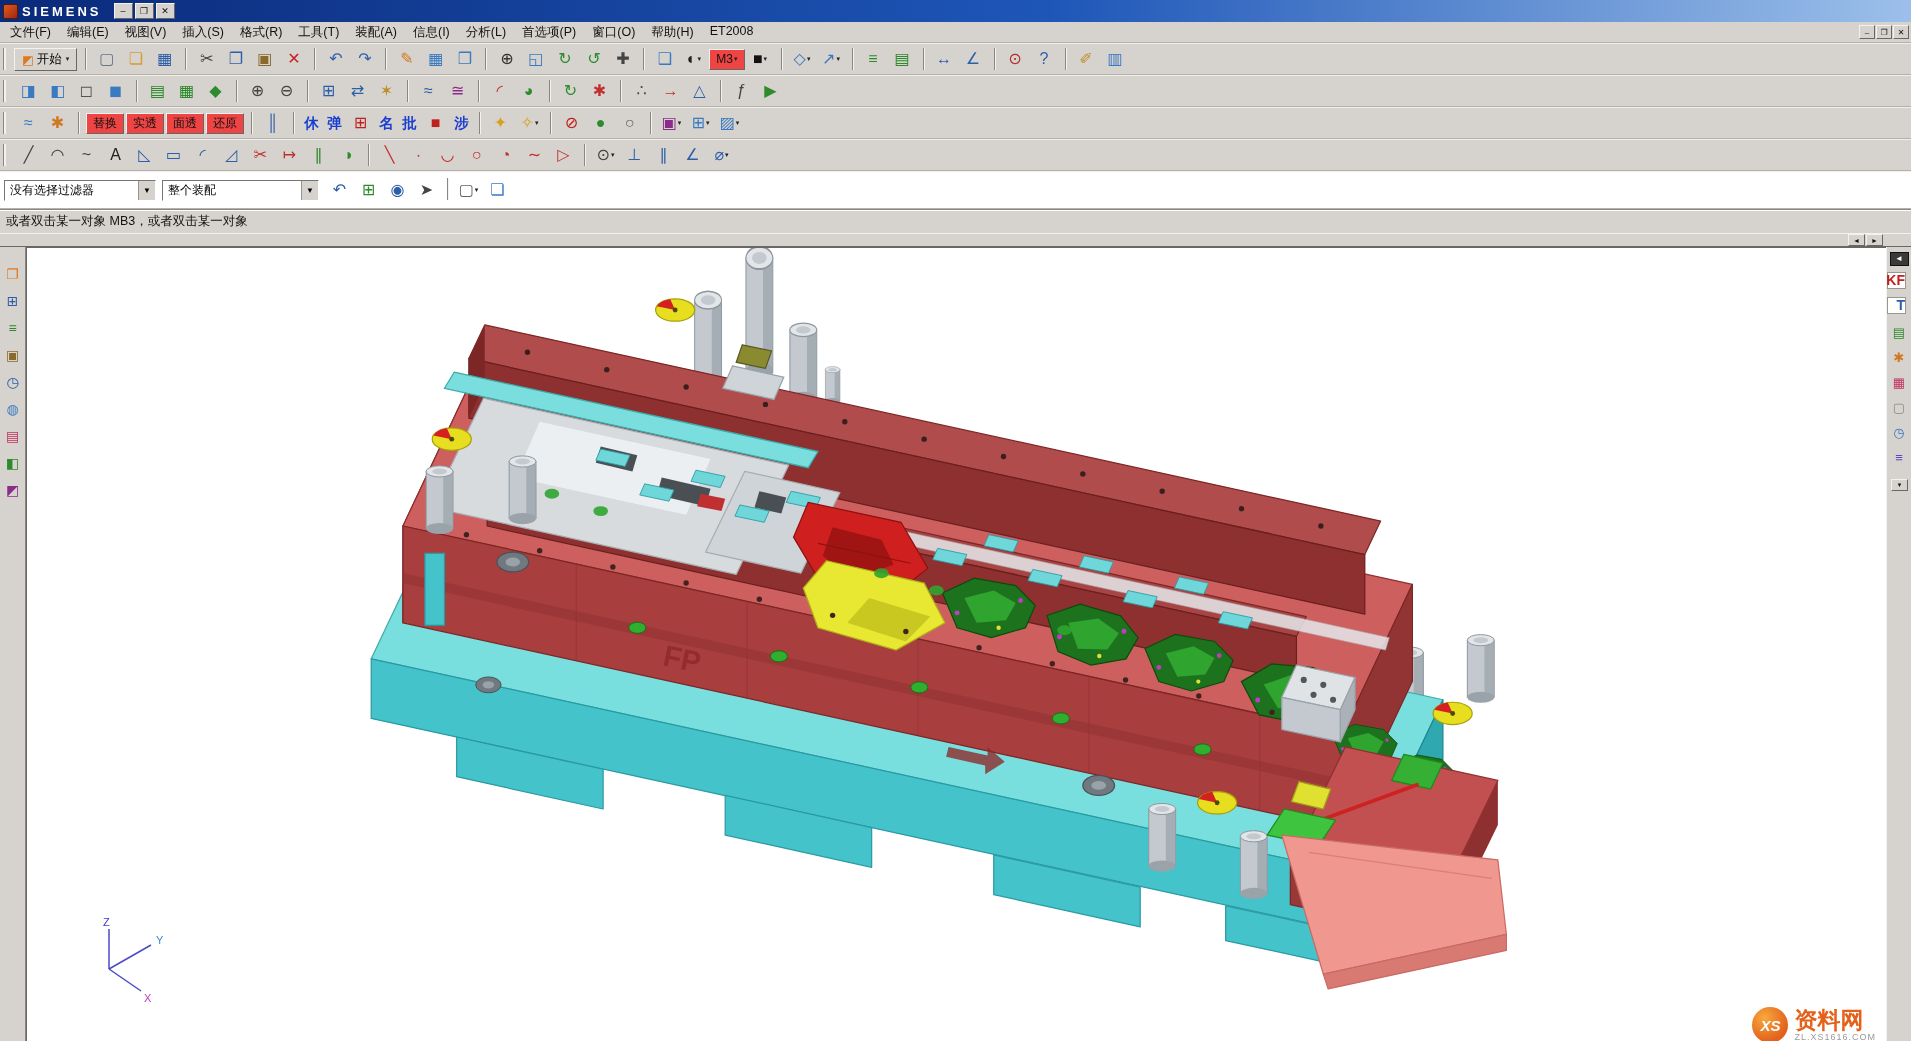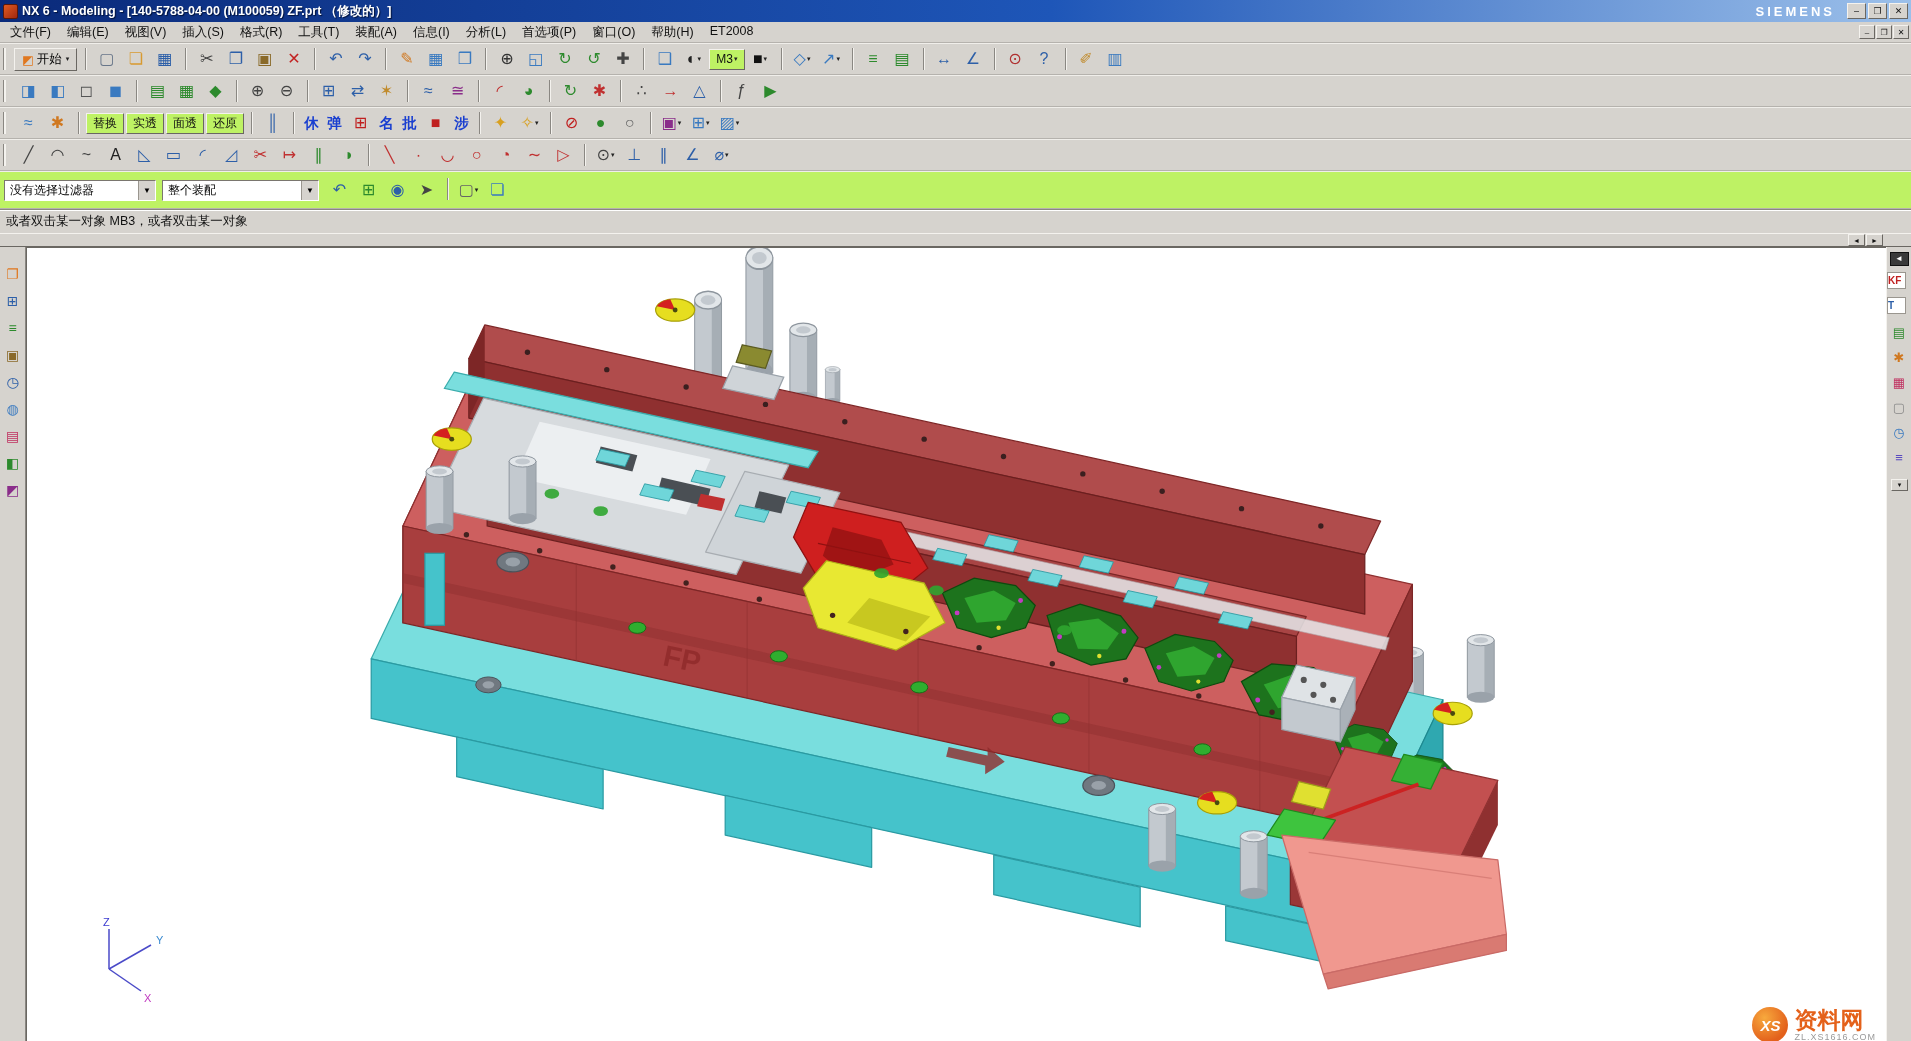--- a/index.html
+++ b/index.html
@@ -31,29 +31,29 @@
   .tbrow::before{content:"";width:4px;height:22px;margin-right:4px;
     border-left:2px solid #f4f2ee;box-shadow:-1px 0 0 #8a8782;}
   .icon{width:27px;height:24px;display:inline-flex;align-items:center;justify-content:center;
     font-size:16px;margin:0 1px;cursor:default;}
   .icon .gl{line-height:1;}
   .sep{width:9px;height:22px;margin:0 2px;position:relative;}
   .sep::before{content:"";position:absolute;left:4px;top:0;bottom:0;
     border-left:1px solid #8a8782;border-right:1px solid #f4f2ee;}
   .dd{font-size:7px;margin-left:1px;color:#222;}
   .tbtn{display:inline-flex;align-items:center;height:21px;padding:1px 6px;margin:0 1px;
-    font-size:12px;color:#111;background:#bef264;border:1px solid;
+    font-size:12px;color:#111;background:#ef4444;border:1px solid;
     border-color:#f4f2ee #6a6762 #6a6762 #f4f2ee;justify-content:space-between;}
   .startbtn{display:inline-flex;align-items:center;gap:3px;height:23px;padding:1px 7px;margin-right:2px;
     font-size:12.5px;background:#d6d3ce;border:1px solid;border-color:#f4f2ee #6a6762 #6a6762 #f4f2ee;}
   .charbtn{width:21px;height:22px;display:inline-flex;align-items:center;justify-content:center;
     font-size:14.5px;font-weight:bold;margin:0 1px;}
 
   
-  .selrow{height:28px;display:flex;align-items:center;background:#bef264;padding:18px 4px;
+  .selrow{height:28px;display:flex;align-items:center;background:#ffffff;padding:18px 4px;
     border-top:1px solid #f0eeea;border-bottom:1px solid #b5b2ad;}
   .combo{display:inline-flex;width:152px;height:21px;background:#fff;margin-right:6px;
     border:1px solid;border-color:#7a766f #ffffff #ffffff #7a766f;align-items:center;font-size:12px;}
   .combo .val{flex:1;padding:0 5px;white-space:nowrap;overflow:hidden;}
   .combo .arrow{width:17px;height:100%;background:#d6d3ce;border-left:1px solid #9a968f;
     display:flex;align-items:center;justify-content:center;font-size:8px;}
   .promptbar{height:24px;display:flex;align-items:center;background:#d6d3ce;padding:0 6px;
     border-top:1px solid #8a8782;box-shadow:inset 0 1px 0 #fff;font-size:12.5px;color:#111;}
   .splitter{height:14px;display:flex;align-items:center;justify-content:flex-end;background:#d6d3ce;
     border-top:1px solid #f4f2ee;border-bottom:1px solid #6a6762;padding-right:28px;}
@@ -62,42 +62,41 @@
     border-color:#f4f2ee #6a6762 #6a6762 #f4f2ee;margin-left:1px;}
   .blackbtn{width:19px;height:14px;display:inline-flex;align-items:center;justify-content:center;
     font-size:8px;color:#fff;background:#3a3a3a;border:1px solid #111;margin:2px auto;}
 
   
   .main{display:flex;height:804px;}
   .leftbar{width:26px;background:#d6d3ce;border-right:1px solid #8a8782;padding-top:10px;}
   .leftbar .icon{display:flex;margin:7px auto;width:20px;height:20px;font-size:14px;}
   .rightbar{width:25px;background:#d6d3ce;border-left:1px solid #f4f2ee;display:flex;flex-direction:column;align-items:center;}
   .rightbar .icon{display:flex;margin:5px auto;width:20px;height:20px;font-size:13px;}
-  .kfbtn{width:19px;height:17px;display:inline-flex;align-items:center;justify-content:flex-start;margin:4px auto;
-    font-size:10px;font-weight:bold;background:#fff;border:1px solid #9a968f;}
+  .kfbtn{width:19px;height:17px;display:inline-flex;align-items:center;justify-content:flex-end;margin:4px auto;
+    font-size:14px;font-weight:bold;background:#fff;border:1px solid #9a968f;}
   .viewport{flex:1;position:relative;background:#fff;border-left:1px solid #6a6762;border-top:1px solid #6a6762;overflow:hidden;}
   .modelsvg{position:absolute;inset:0;width:100%;height:100%;}
 
   
   .triad{position:absolute;left:56px;bottom:46px;}
 
   
   .watermark{position:absolute;right:10px;bottom:8px;display:flex;align-items:center;gap:6px;}
   .wm-logo{width:36px;height:36px;border-radius:50%;display:flex;align-items:center;justify-content:center;
     background:radial-gradient(circle at 35% 30%,#f7a93d,#e3611c 70%);color:#fff;
     font-style:italic;font-weight:bold;font-size:15px;}
   .wm-title{font-size:23px;font-weight:bold;color:#e4611a;line-height:1.05;}
   .wm-sub{font-size:9px;color:#9a9a9a;letter-spacing:1px;}
 </style>
 </head>
 <body>
 
 <div class="titlebar">
   <span class="appicon"></span>
-  <span class="titletext">NX 6 - Modeling - [140-5788-04-00 (M100059) ZF.prt （修改的）]</span>
   <span class="brand">SIEMENS</span>
   <span style="display:inline-flex">
       <span class="winbtn">
         <span class="gl">–</span>
       </span>
       <span class="winbtn">
         <span class="gl">❐</span>
       </span>
       <span class="winbtn">
         <span class="gl">✕</span>

